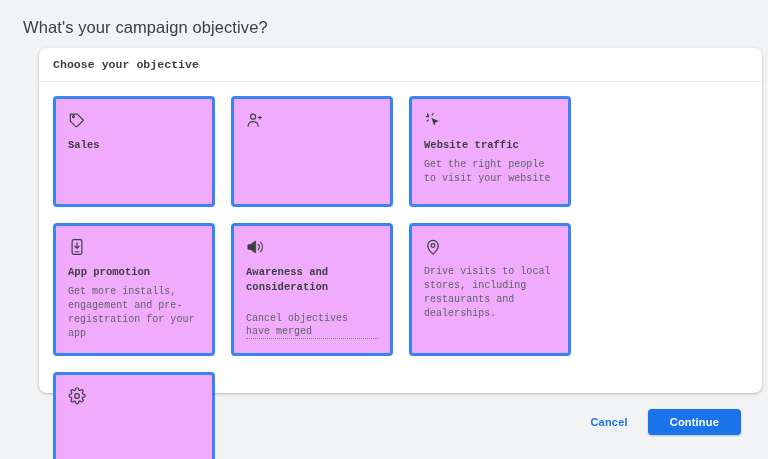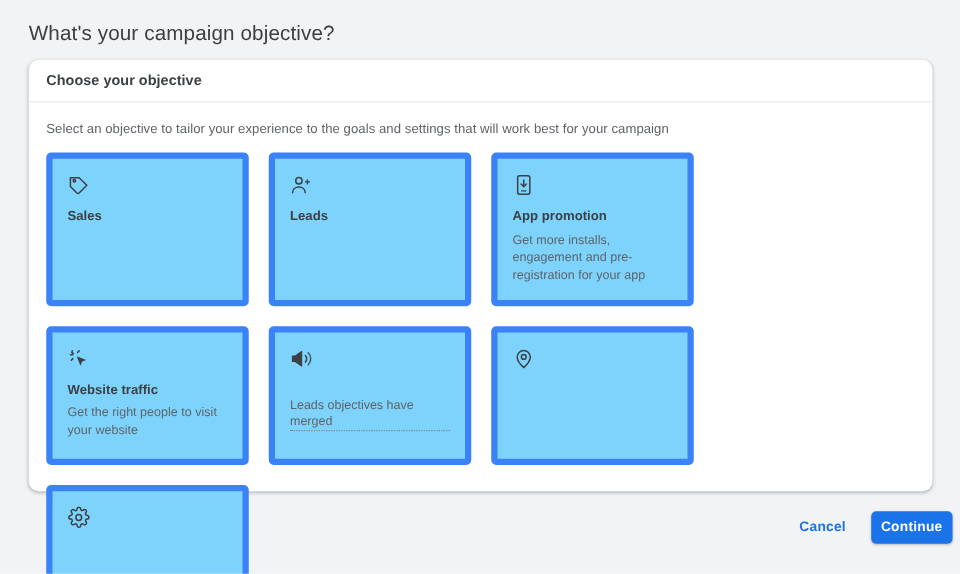--- a/index.html
+++ b/index.html
@@ -31,27 +31,28 @@
     font-size: 16.5px;
     line-height: 22px;
     color: #3c4043;
     font-weight: 400;
     letter-spacing: 0.1px;
   }
 
   
   .panel {
     position: absolute;
-    left: 23px;
+    left: 39px;
     top: 48px;
     width: 723px;
     height: 345px;
     background: #ffffff;
     border-radius: 8px;
     box-shadow: 0 1px 2px rgba(60,64,67,0.18), 0 1px 3px 1px rgba(60,64,67,0.10);
+    font-family: Liberation Mono, monospace;
   }
 
   .panel-header {
     height: 34px;
     padding: 0 14px;
     display: flex;
     align-items: center;
     border-bottom: 1px solid #e8eaed;
   }
 
@@ -77,24 +78,24 @@
   
   .card-grid {
     display: flex;
     flex-wrap: wrap;
     gap: 16px 16px;
   }
 
   .obj-card {
     width: 162px;
     min-height: 111px;
-    border: 5px solid #3b82f6;
+    border: 3px solid #3b82f6;
     border-radius: 4px;
     padding: 12px 12px 12px 12px;
-    background: #7dd3fc;
+    background: #f0abfc;
     cursor: pointer;
     position: relative;
   }
 
   .card-icon {
     width: 18px;
     height: 18px;
     margin-bottom: 9px;
     color: #3c4043;
     display: block;
@@ -123,21 +124,21 @@
     font-size: 10px;
     color: #5f6368;
     border-bottom: 1px dotted #80868b;
     line-height: 13px;
     cursor: pointer;
   }
 
   
   .footer-actions {
     position: absolute;
-    right: 6px;
+    right: 27px;
     top: 409px;
     display: flex;
     align-items: center;
     gap: 12px;
   }
 
   .btn-cancel {
     font-size: 11px;
     color: #1a73e8;
     font-weight: 700;
@@ -149,21 +150,21 @@
     font-family: inherit;
   }
 
   .btn-continue {
     font-size: 11px;
     color: #ffffff;
     font-weight: 700;
     background: #1a73e8;
     border: none;
     border-radius: 4px;
-    padding: 7px 8px;
+    padding: 7px 22px;
     cursor: pointer;
     letter-spacing: 0.2px;
     font-family: inherit;
     box-shadow: 0 1px 2px rgba(60,64,67,0.30);
   }
 </style>
 </head>
 <body>
 
 <div class="page">
@@ -171,21 +172,20 @@
   <h1 class="page-title">What's your campaign objective?</h1>
 
   <div class="panel">
 
     <div class="panel-header">
       <span class="panel-header-title">Choose your objective</span>
     </div>
 
     <div class="panel-body">
 
-      <div class="panel-subtitle">Select an objective to tailor your experience to the goals and settings that will work best for your campaign</div>
 
       <div class="card-grid">
 
         <div class="obj-card">
           <span class="card-icon">
             <svg viewBox="0 0 24 24" fill="none" stroke="currentColor" stroke-width="1.6" stroke-linecap="round" stroke-linejoin="round">
               <path d="M20.6 12.3 12.4 20.5a1.6 1.6 0 0 1-2.3 0l-7-7V4.2h9.3l8.2 8.1z"></path>
               <circle cx="7.3" cy="7.5" r="1.25"></circle>
             </svg>
           </span>
@@ -193,64 +193,65 @@
         </div>
 
         <div class="obj-card">
           <span class="card-icon">
             <svg viewBox="0 0 24 24" fill="none" stroke="currentColor" stroke-width="1.6" stroke-linecap="round" stroke-linejoin="round">
               <circle cx="9.5" cy="7.5" r="3.4"></circle>
               <path d="M2.8 20.2c0-3.7 3-6.1 6.7-6.1s6.7 2.4 6.7 6.1"></path>
               <path d="M18.6 6.6v4.2M20.7 8.7h-4.2" stroke-width="1.5"></path>
             </svg>
           </span>
-          <div class="card-title">Leads</div>
+        </div>
+
+        <div class="obj-card">
+          <span class="card-icon">
+            <svg viewBox="0 0 24 24" fill="none" stroke="currentColor" stroke-width="1.6" stroke-linecap="round" stroke-linejoin="round">
+              <path d="M9.8 9.3 20 13.4l-4.4 1.6-1.8 4.5-4-10.2z" fill="currentColor" stroke="none"></path>
+              <path d="M5 3.4v2.4M3.2 7.6h2.3M12.4 3.6l-1.6 1.7M4.1 13.5l1.7-1.6M4.6 5.1 6.2 6.7"></path>
+            </svg>
+          </span>
+          <div class="card-title">Website traffic</div>
+          <div class="card-desc">Get the right people to visit your website</div>
         </div>
 
         <div class="obj-card">
           <span class="card-icon">
             <svg viewBox="0 0 24 24" fill="none" stroke="currentColor" stroke-width="1.6" stroke-linecap="round" stroke-linejoin="round">
               <rect x="5.5" y="2.2" width="13" height="19.6" rx="2"></rect>
               <path d="M12 6.6v7.1M9.2 11l2.8 2.8L14.8 11"></path>
               <path d="M9.7 18.2h4.6" stroke-width="1.4"></path>
             </svg>
           </span>
           <div class="card-title">App promotion</div>
           <div class="card-desc">Get more installs, engagement and pre-registration for your app</div>
         </div>
 
         <div class="obj-card">
           <span class="card-icon">
             <svg viewBox="0 0 24 24" fill="none" stroke="currentColor" stroke-width="1.6" stroke-linecap="round" stroke-linejoin="round">
-              <path d="M9.8 9.3 20 13.4l-4.4 1.6-1.8 4.5-4-10.2z" fill="currentColor" stroke="none"></path>
-              <path d="M5 3.4v2.4M3.2 7.6h2.3M12.4 3.6l-1.6 1.7M4.1 13.5l1.7-1.6M4.6 5.1 6.2 6.7"></path>
-            </svg>
-          </span>
-          <div class="card-title">Website traffic</div>
-          <div class="card-desc">Get the right people to visit your website</div>
-        </div>
-
-        <div class="obj-card">
-          <span class="card-icon">
-            <svg viewBox="0 0 24 24" fill="none" stroke="currentColor" stroke-width="1.6" stroke-linecap="round" stroke-linejoin="round">
               <path d="M12.4 4.3 5.6 9.1H2.6v5.8h3l6.8 4.8z" fill="currentColor" stroke="currentColor" stroke-width="1.2"></path>
               <path d="M16.4 8.6a4.8 4.8 0 0 1 0 6.8"></path>
               <path d="M19.4 5.6a9 9 0 0 1 0 12.8" opacity="0.85"></path>
             </svg>
           </span>
-          <span class="card-link">Leads objectives have merged</span>
+          <div class="card-title">Awareness and consideration</div>
+          <span class="card-link">Cancel objectives have merged</span>
         </div>
 
         <div class="obj-card">
           <span class="card-icon">
             <svg viewBox="0 0 24 24" fill="none" stroke="currentColor" stroke-width="1.6" stroke-linecap="round" stroke-linejoin="round">
               <path d="M12 21.4s7-6.1 7-11.2A7 7 0 0 0 5 10.2c0 5.1 7 11.2 7 11.2z"></path>
               <circle cx="12" cy="10" r="2.5"></circle>
             </svg>
           </span>
+          <div class="card-desc">Drive visits to local stores, including restaurants and dealerships.</div>
         </div>
 
         <div class="obj-card">
           <span class="card-icon">
             <svg viewBox="0 0 24 24" fill="none" stroke="currentColor" stroke-width="1.6" stroke-linecap="round" stroke-linejoin="round">
               <circle cx="12" cy="12" r="3.1"></circle>
               <path d="M19.3 14.6a1.6 1.6 0 0 0 .33 1.77l.06.06a1.95 1.95 0 1 1-2.76 2.76l-.06-.06a1.6 1.6 0 0 0-1.77-.33 1.6 1.6 0 0 0-.97 1.47v.17a1.95 1.95 0 1 1-3.9 0v-.09a1.6 1.6 0 0 0-1.05-1.47 1.6 1.6 0 0 0-1.77.33l-.06.06a1.95 1.95 0 1 1-2.76-2.76l.06-.06a1.6 1.6 0 0 0 .33-1.77 1.6 1.6 0 0 0-1.47-.97h-.17a1.95 1.95 0 0 1 0-3.9h.09a1.6 1.6 0 0 0 1.47-1.05 1.6 1.6 0 0 0-.33-1.77l-.06-.06a1.95 1.95 0 1 1 2.76-2.76l.06.06a1.6 1.6 0 0 0 1.77.33h.08a1.6 1.6 0 0 0 .97-1.47v-.17a1.95 1.95 0 1 1 3.9 0v.09a1.6 1.6 0 0 0 .97 1.47 1.6 1.6 0 0 0 1.77-.33l.06-.06a1.95 1.95 0 1 1 2.76 2.76l-.06.06a1.6 1.6 0 0 0-.33 1.77v.08a1.6 1.6 0 0 0 1.47.97h.17a1.95 1.95 0 0 1 0 3.9h-.09a1.6 1.6 0 0 0-1.47.97z"></path>
             </svg>
           </span>
 

